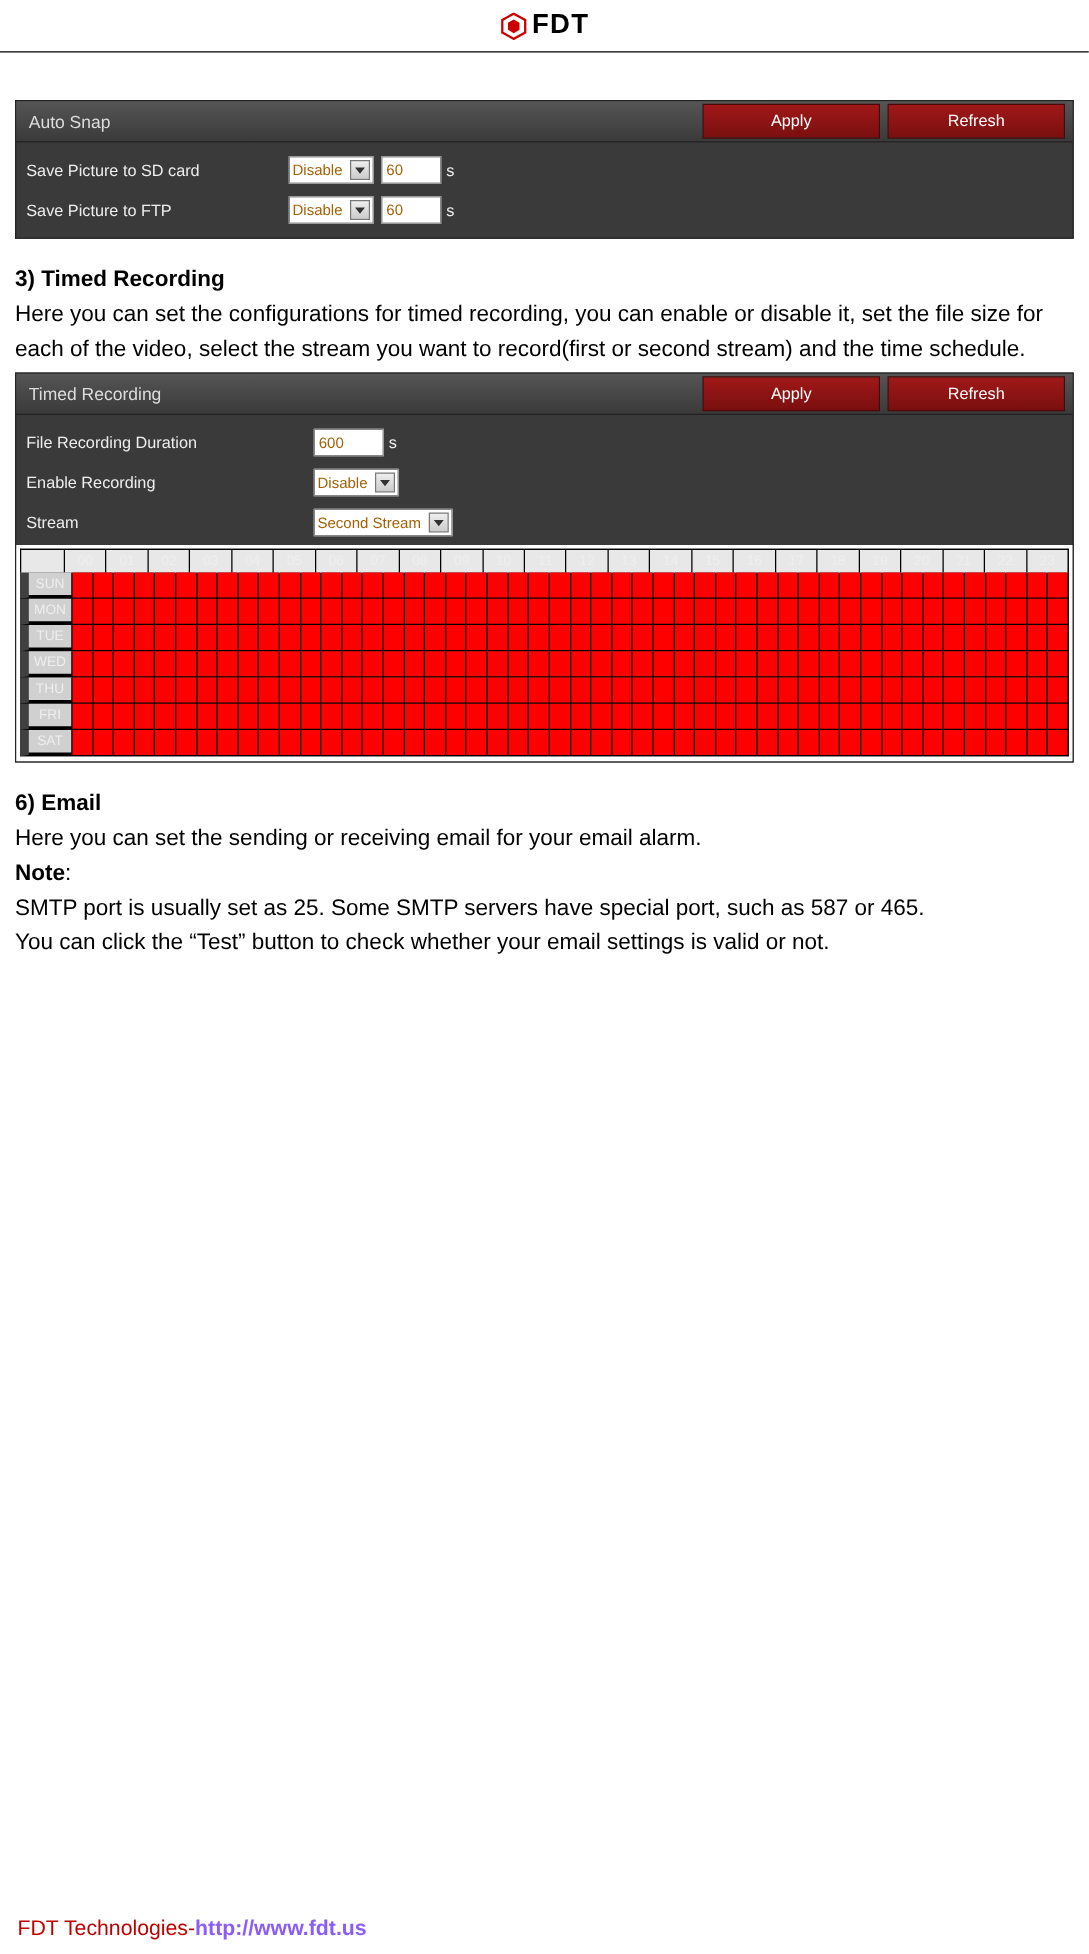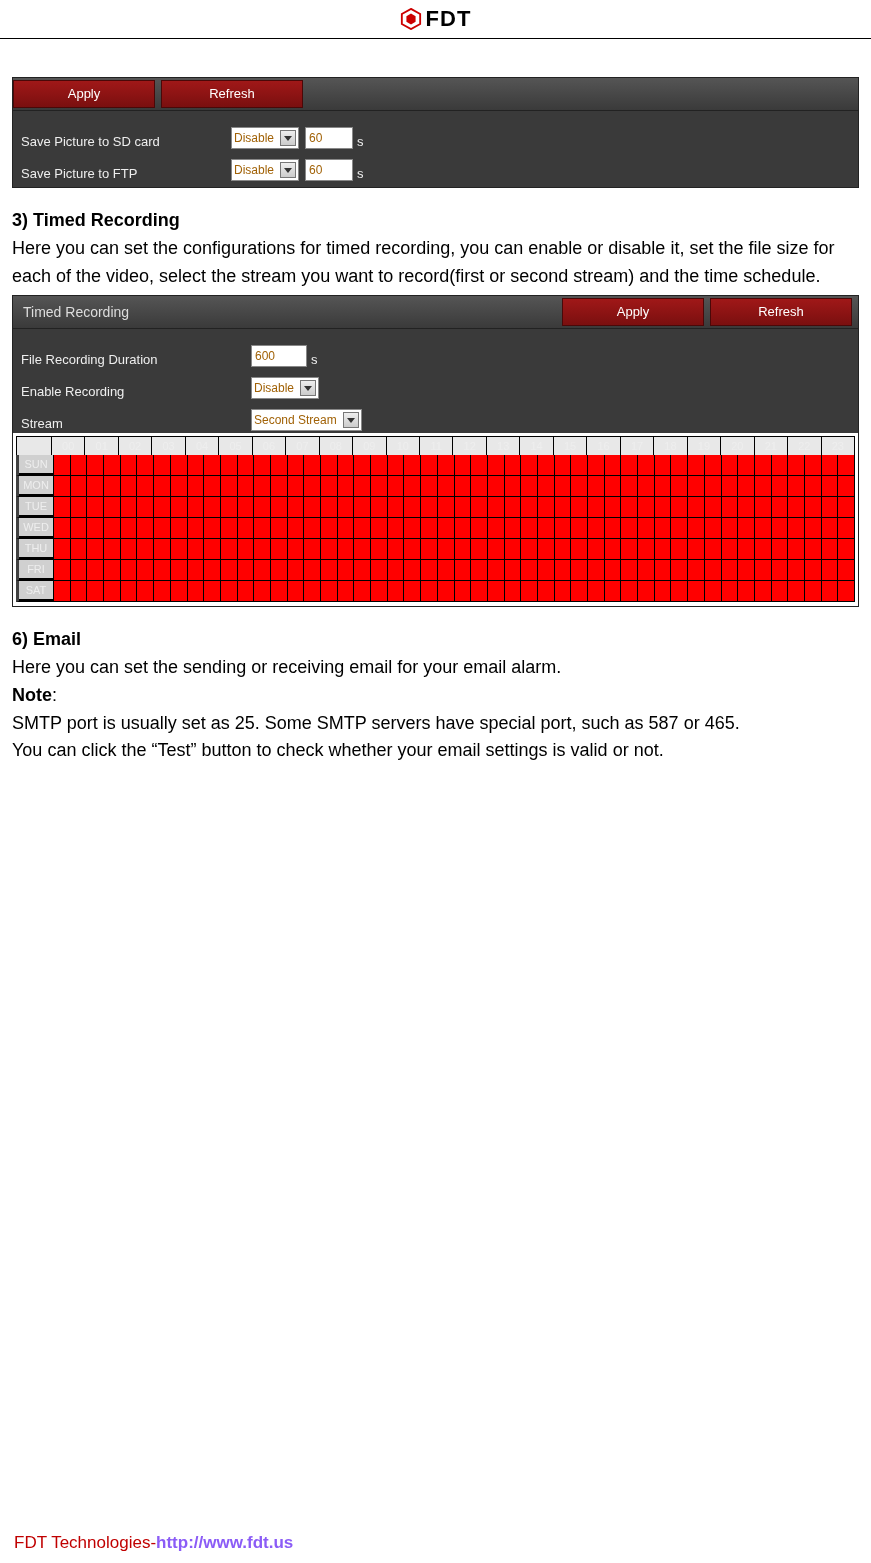--- a/index.html
+++ b/index.html
@@ -10,21 +10,21 @@
     background: #fff;
     color: #000;
   }
   .page-header {
     text-align: center;
     padding: 6px 0 4px 0;
     border-bottom: 1px solid #000;
   }
   .logo {
     display: inline-flex;
-    align-items: center;
+    align-items: flex-end;
     gap: 4px;
   }
   .logo-mark {
     width: 22px;
     height: 22px;
     display: inline-block;
     position: relative;
   }
   .logo-mark svg { display:block; }
   .logo-text {
@@ -64,21 +64,21 @@
     text-align: center;
     line-height: 26px;
     font-size: 13px;
     cursor: pointer;
   }
   .panel-body {
     padding: 6px 8px;
   }
   .form-row {
     display: flex;
-    align-items: flex-end;
+    align-items: center;
     height: 32px;
   }
   .form-label {
     width: 210px;
     color: #eee;
   }
   .form-label.narrow { width: 230px; }
   .sel {
     background: #fff;
     color: #a16207;
@@ -158,21 +158,21 @@
   .page {
     position:relative;
     width:871px;
     height:1563px;
   }
   .sched-row-days{
     display:grid;
     grid-template-columns:34px repeat(48,1fr);
     gap:1px;
     background:#000;
-    border-left:3px solid #404040;
+    border-left:7px solid #404040;
     border-right:1px solid #000;
     border-bottom:1px solid #000;
   }
 </style>
 </head>
 <body>
 <div class="page">
 
 <div class="page-header">
   <span class="logo">
@@ -183,20 +183,21 @@
       </svg>
     </span>
     <span class="logo-text">FDT</span>
   </span>
 </div>
 
 <div class="content">
 
   <div class="panel" style="margin-top:28px;">
     <div class="panel-header">
+      <div class="panel-title">Auto Snap</div>
       <div class="panel-btn">Apply</div>
       <div class="panel-btn">Refresh</div>
     </div>
     <div class="panel-body">
       <div class="form-row">
         <div class="form-label">Save Picture to SD card</div>
         <span class="sel">
           <span>Disable</span>
           <span class="caret"></span>
         </span>

